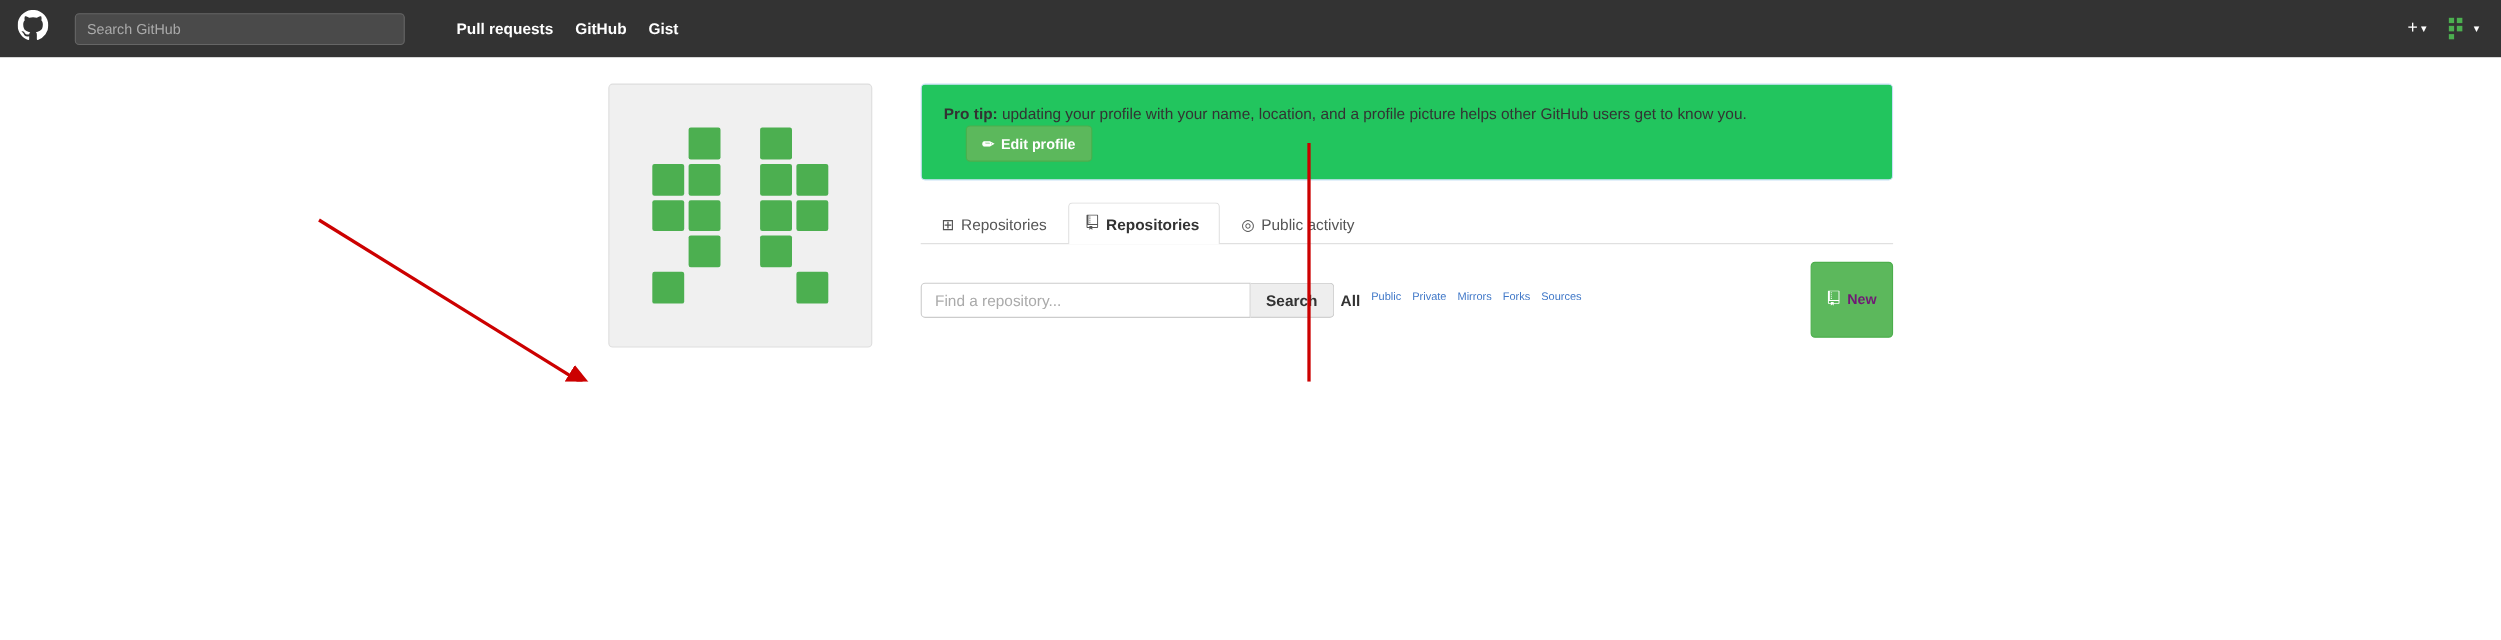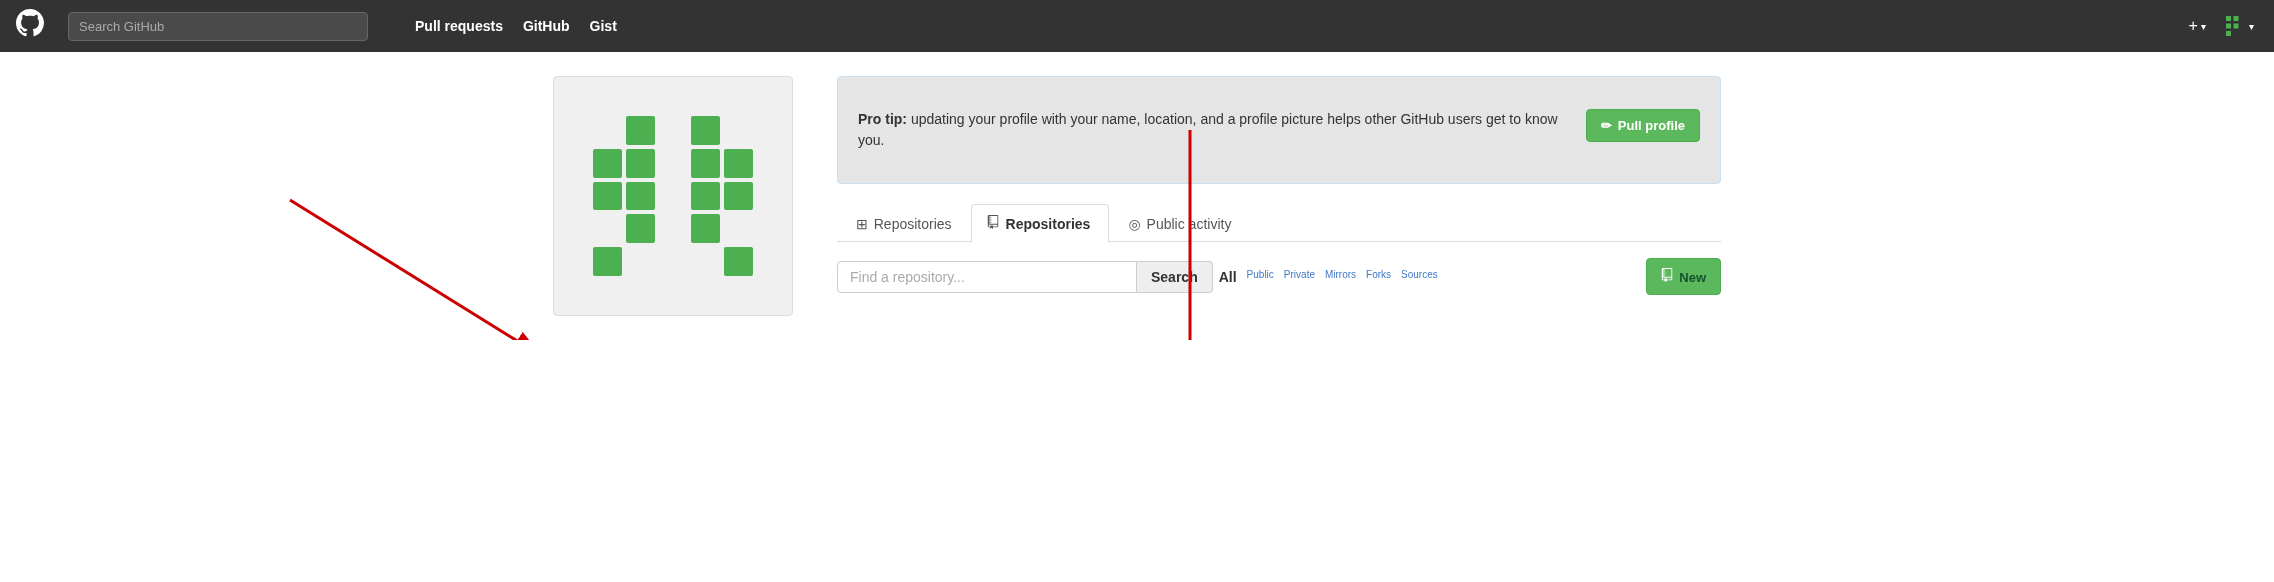--- a/index.html
+++ b/index.html
@@ -87,28 +87,29 @@
       justify-content: center;
     }
 
     
     .main-content {
       flex: 1;
     }
 
     
     .protip-banner {
-      background: #e5e5e5;
+      background: #22c55e;
       border: 1px solid #c8e1f5;
       border-radius: 4px;
-      padding: 32px 20px;
+      padding: 16px 20px;
       display: flex;
       align-items: flex-start;
       justify-content: space-between;
       margin-bottom: 20px;
+      flex-direction: column;
     }
     .protip-text {
       font-size: 14px;
       color: #333;
       line-height: 1.5;
       flex: 1;
     }
     .protip-text strong {
       font-weight: 700;
     }
@@ -198,29 +199,29 @@
     }
     .filter-link {
       color: #4078c8;
       text-decoration: none;
       font-size: 10px;
     }
 
     .new-repo-btn {
       margin-left: auto;
       background: #5cb85c;
-      color: #14532d;
+      color: #701a75;
       border: 1px solid #4cae4c;
       border-radius: 4px;
-      padding: 9px 14px;
+      padding: 25px 14px;
       font-size: 13px;
       font-weight: 600;
       cursor: pointer;
       display: flex;
-      align-items: flex-end;
+      align-items: flex-start;
       gap: 6px;
     }
 
     
     .identicon-grid {
       display: grid;
       grid-template-columns: repeat(5, 1fr);
       grid-template-rows: repeat(5, 1fr);
       width: 160px;
       height: 160px;
@@ -312,21 +313,21 @@
 
     <div class="main-content">
 
       <div class="protip-banner">
         <p class="protip-text">
           <strong>Pro tip:</strong>
           <span> updating your profile with your name, location, and a profile picture helps other GitHub users get to know you.</span>
         </p>
         <button class="edit-profile-btn">
           <span>✏</span>
-          <span>Pull profile</span>
+          <span>Edit profile</span>
         </button>
       </div>
 
       <div class="tabs">
         <a href="#" class="tab">
           <span>⊞</span>
           <span>Repositories</span>
         </a>
         <a href="#" class="tab active">
           <span>

